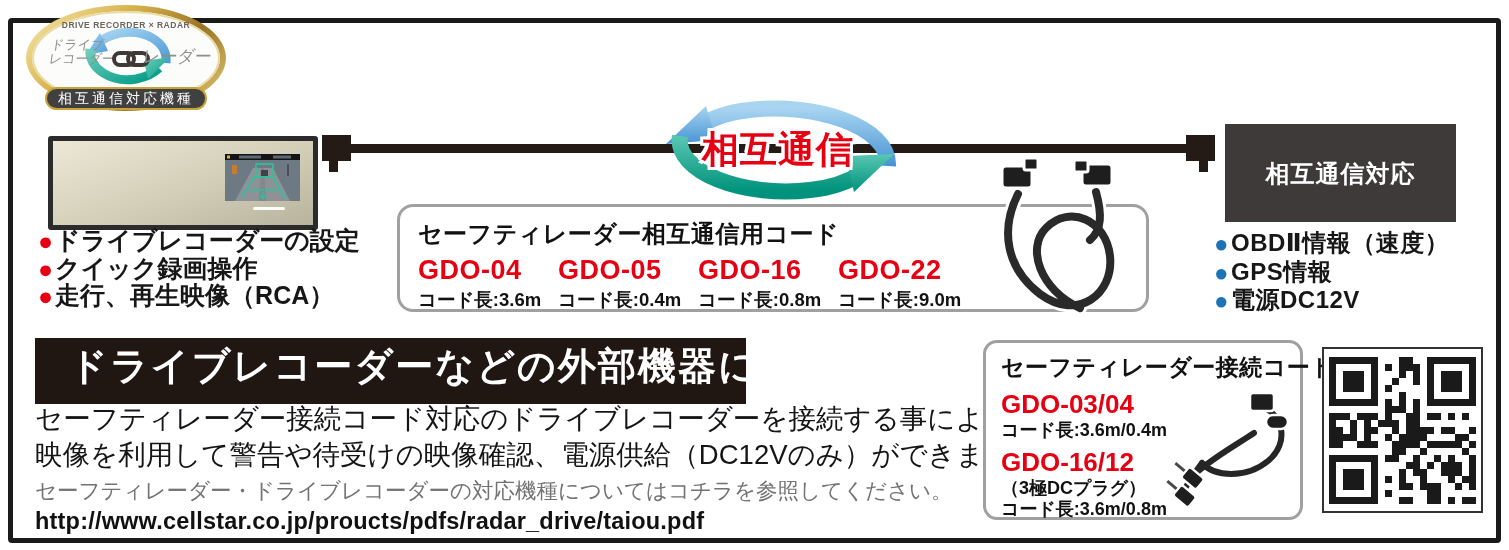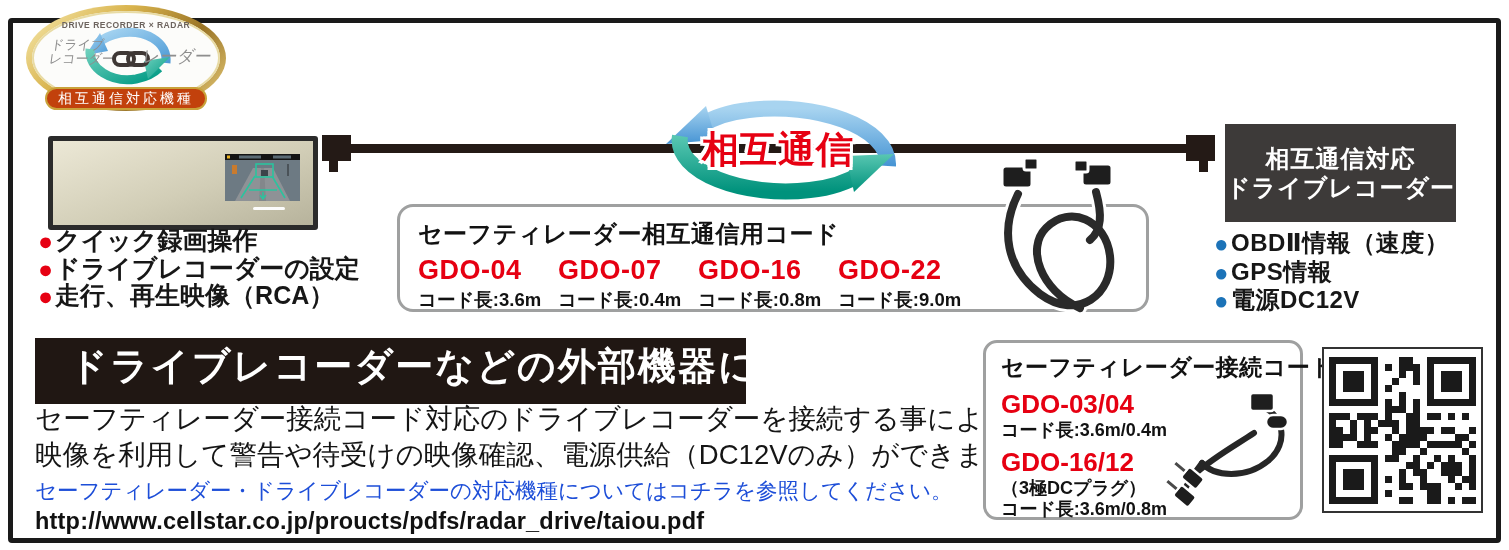--- a/index.html
+++ b/index.html
@@ -20,21 +20,21 @@
   .badge .inner{position:absolute;inset:6px;border-radius:50%;background:#fcfcfa;
         box-shadow:inset 0 0 0 2px #e8dba4;}
   .badge .toptxt{position:absolute;top:15px;left:0;width:100%;text-align:center;
         font-size:8.5px;font-weight:700;color:#6d645e;letter-spacing:.5px;}
   .badge .cyc{position:absolute;left:52px;top:20px;}
   .badge .ltxt{position:absolute;left:24px;top:33px;font-size:13px;line-height:14px;color:#8e8e8e;
         transform:skewX(-8deg);white-space:nowrap;}
   .badge .rtxt{position:absolute;right:14px;top:40px;font-size:17px;color:#8e8e8e;
         transform:skewX(-8deg);white-space:nowrap;}
   .badge .chain{position:absolute;left:86px;top:44px;}
-  .badge .pill{position:absolute;left:50%;transform:translateX(-50%);bottom:1px;background:#c2410c;
+  .badge .pill{position:absolute;left:50%;transform:translateX(-50%);bottom:1px;background:#404040;
         border:2px solid #c9a23a;border-radius:12px;color:#fff;font-size:14px;line-height:19px;
         padding:0 11px;letter-spacing:3px;white-space:nowrap;}
 
   
   .mirror{position:absolute;left:48px;top:136px;width:260px;height:84px;border:5px solid #2b2b2b;
         border-radius:3px;background:linear-gradient(160deg,#ece8d6 0%,#d2ceb7 55%,#b7b39c 100%);z-index:1;}
   .mirror .screen{position:absolute;left:172px;top:13px;width:75px;height:47px;background:#111;}
   .mirror .btn{position:absolute;left:200px;top:66px;width:32px;height:3px;background:#fff;border-radius:2px;opacity:.95;}
 
   
@@ -74,21 +74,21 @@
   .rec-box{position:absolute;left:1225px;top:124px;width:231px;height:98px;background:#3d3a39;z-index:1;
         display:flex;flex-direction:column;justify-content:center;align-items:center;}
   .rec-box div{color:#fff;font-size:24px;font-weight:800;line-height:29px;letter-spacing:1px;white-space:nowrap;}
 
   
   .ext-bar{position:absolute;left:35px;top:338px;width:711px;height:66px;background:#201713;z-index:1;}
   .ext-bar .title{color:#fff;font-family:"Liberation Serif","DejaVu Serif",serif;font-weight:700;
         font-size:38px;line-height:57px;padding-left:34px;letter-spacing:2px;white-space:nowrap;}
   .bodytxt{position:absolute;left:35px;top:401px;z-index:1;white-space:nowrap;}
   .bodytxt .line{font-size:27.5px;line-height:36px;color:#151515;font-weight:500;}
-  .bodytxt .note{font-size:21.5px;line-height:30px;color:#1d4ed8;margin-top:3px;}
+  .bodytxt .note{font-size:21.5px;line-height:30px;color:#737373;margin-top:3px;}
   .bodytxt .url{font-size:23.5px;font-weight:800;color:#111;margin-top:2px;letter-spacing:.2px;}
 
   .panel-connect{left:983px;top:340px;width:320px;height:180px;border-radius:14px;padding:9px 15px;}
   .panel-connect .panel-title{font-size:23px;}
   .panel-connect .model{font-size:26px;font-weight:800;color:#e60012;margin-top:6px;white-space:nowrap;}
   .panel-connect .sub{font-size:18px;font-weight:800;color:#121212;line-height:21px;white-space:nowrap;}
   .ycable{position:absolute;right:2px;top:42px;}
 
   .qr-box{position:absolute;left:1322px;top:347px;width:161px;height:166px;border:2px solid #333;
         box-sizing:border-box;background:#fff;display:flex;align-items:center;justify-content:center;z-index:1;}
@@ -147,22 +147,22 @@
         <rect x="36" y="16" width="7" height="6" fill="#3c444a"></rect>
         <rect x="31" y="10" width="17" height="13" fill="none" stroke="#2bc39e" stroke-width="1.6"></rect>
         <path d="M 16 44 L 30 22 M 60 44 L 47 22 M 24 36 L 52 36" fill="none" stroke="#2bc39e" stroke-width="1.6"></path>
         <path d="M 38 38 L 38 44 M 35 41 L 38 45 L 41 41" fill="none" stroke="#2bc39e" stroke-width="1.4"></path>
       </svg>
     </div>
     <div class="btn"></div>
   </div>
 
   <div class="feat feat-left">
+    <div class="row"><span class="bullet" style="color:#e60012">●</span><span>ドライブレコーダーの設定</span></div>
     <div class="row"><span class="bullet" style="color:#e60012">●</span><span>クイック録画操作</span></div>
-    <div class="row"><span class="bullet" style="color:#e60012">●</span><span>ドライブレコーダーの設定</span></div>
     <div class="row"><span class="bullet" style="color:#e60012">●</span><span>走行、再生映像（RCA）</span></div>
   </div>
 
   <div class="conn l">
       <div class="tab"></div>
     </div>
   <div class="cable-line"></div>
   <div class="conn r">
       <div class="tab"></div>
     </div>
@@ -186,21 +186,21 @@
   <div class="iclabel">相互通信</div>
 
   <div class="panel panel-comm">
     <div class="panel-title">セーフティレーダー相互通信用コード</div>
     <div class="prod-row">
       <div class="prod">
         <div class="model">GDO-04</div>
         <div class="len">コード長:3.6m</div>
       </div>
       <div class="prod">
-        <div class="model">GDO-07</div>
+        <div class="model">GDO-05</div>
         <div class="len">コード長:0.4m</div>
       </div>
       <div class="prod">
         <div class="model">GDO-16</div>
         <div class="len">コード長:0.8m</div>
       </div>
       <div class="prod">
         <div class="model">GDO-22</div>
         <div class="len">コード長:9.0m</div>
       </div>
@@ -219,21 +219,20 @@
     <g>
       <rect x="20" y="16" width="30" height="22" rx="4" fill="#1e1e1e" stroke="#fff" stroke-width="3"></rect>
       <rect x="42" y="8" width="14" height="12" rx="2" fill="#1e1e1e" stroke="#fff" stroke-width="3"></rect>
       <rect x="100" y="14" width="30" height="22" rx="4" fill="#1e1e1e" stroke="#fff" stroke-width="3"></rect>
       <rect x="92" y="10" width="14" height="12" rx="2" fill="#1e1e1e" stroke="#fff" stroke-width="3"></rect>
     </g>
   </svg>
 
   <div class="rec-box">
     <div>相互通信対応</div>
-    <div>ドライブレコーダー</div>
   </div>
 
   <div class="feat feat-right">
     <div class="row"><span class="bullet" style="color:#1c73b8">●</span><span>OBDⅡ情報（速度）</span></div>
     <div class="row"><span class="bullet" style="color:#1c73b8">●</span><span>GPS情報</span></div>
     <div class="row"><span class="bullet" style="color:#1c73b8">●</span><span>電源DC12V</span></div>
   </div>
 
   <div class="ext-bar">
     <div class="title">ドライブレコーダーなどの外部機器に対応</div>

